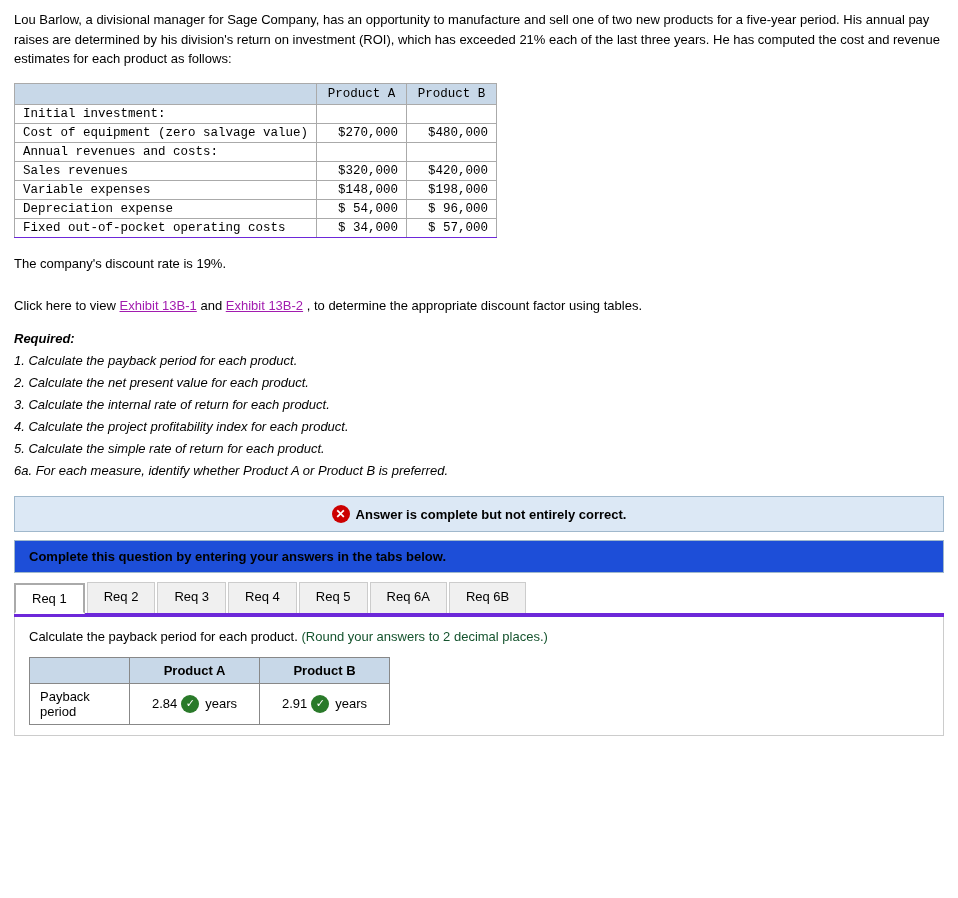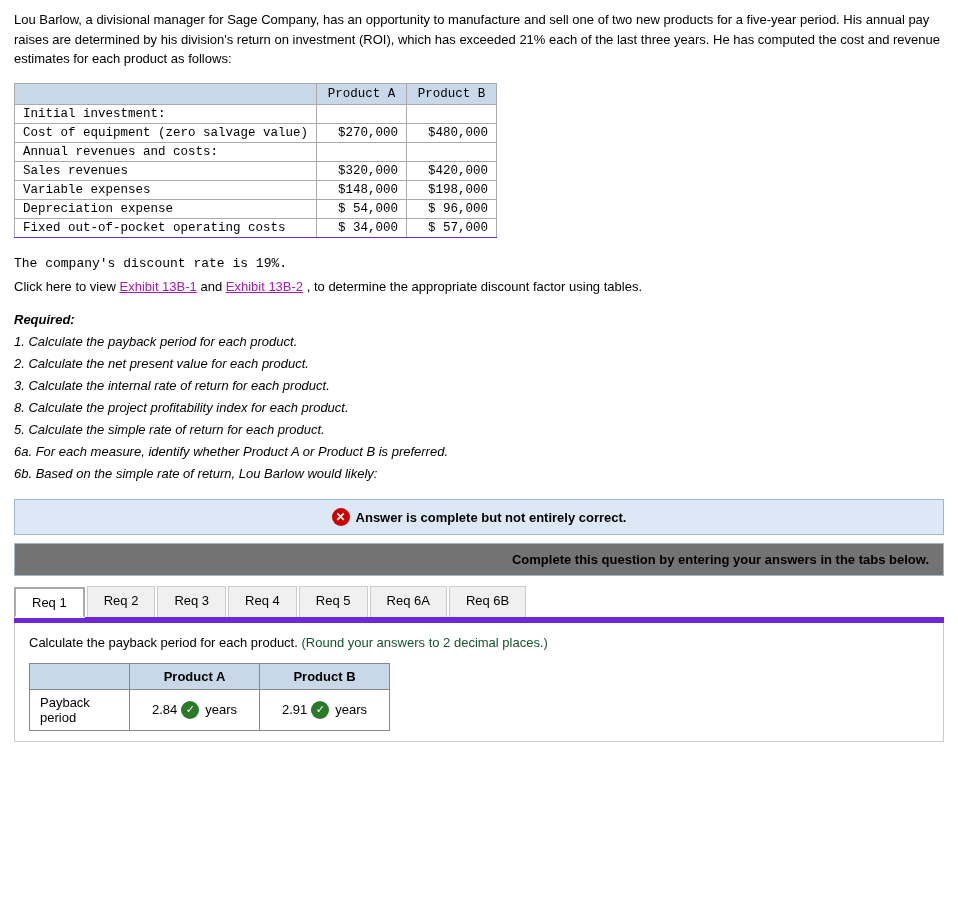--- a/index.html
+++ b/index.html
@@ -44,23 +44,22 @@
       border-left: 1px solid #aaa;
     }
     .data-table tr:last-child td {
       border-bottom: 1px solid #6d28d9;
       margin-top: 45px;
     }
     .data-table tr td {
       border-top: 1px solid #aaa;
     }
     .discount-text {
-      margin-bottom: 4px;
+      margin-bottom: 23px;
       line-height: 1.5;
-      font-family: Liberation Mono, monospace;
     }
     .exhibits-text {
       margin-bottom: 12px;
       line-height: 1.5;
     }
     .exhibits-text a {
       color: #a21caf;
       text-decoration: underline;
     }
     .required-section {
@@ -95,32 +94,31 @@
       justify-content: center;
       width: 18px;
       height: 18px;
       background: #cc0000;
       border-radius: 50%;
       color: white;
       font-weight: bold;
       font-size: 12px;
     }
     .complete-text {
-      background: #737373;
+      background: #1d4ed8;
       border: 1px solid #a0b8cc;
       padding: 8px 14px;
-      margin-bottom: 10px;
-      font-weight: bold;
-      font-size: 13px;
-      text-align: right;
+      font-weight: bold;
+      font-size: 13px;
     }
     .tabs-container {
       display: flex;
-      border-bottom: 6px solid #6d28d9;
+      border-bottom: 4px solid #6d28d9;
       margin-bottom: 0;
+      margin-top: 9px;
     }
     .tab {
       padding: 6px 16px;
       border: 1px solid #ccc;
       background: #f0f0f0;
       cursor: pointer;
       font-size: 13px;
       margin-right: 2px;
       border-bottom: none;
     }
@@ -250,24 +248,23 @@
   <span> and </span>
   <a href="#">Exhibit 13B-2</a>
   <span>, to determine the appropriate discount factor using tables.</span>
 </div>
 
 <div class="required-section">
   <p><span class="required-label">Required:</span></p>
   <p>1. Calculate the payback period for each product.</p>
   <p>2. Calculate the net present value for each product.</p>
   <p>3. Calculate the internal rate of return for each product.</p>
-  <p>8. Calculate the project profitability index for each product.</p>
+  <p>4. Calculate the project profitability index for each product.</p>
   <p>5. Calculate the simple rate of return for each product.</p>
   <p>6a. For each measure, identify whether Product A or Product B is preferred.</p>
-  <p>6b. Based on the simple rate of return, Lou Barlow would likely:</p>
 </div>
 
 <div class="answer-banner">
   <div class="banner-inner">
     <span class="error-icon">✕</span>
     <span>Answer is complete but not entirely correct.</span>
   </div>
 </div>
 
 <div class="complete-text">

